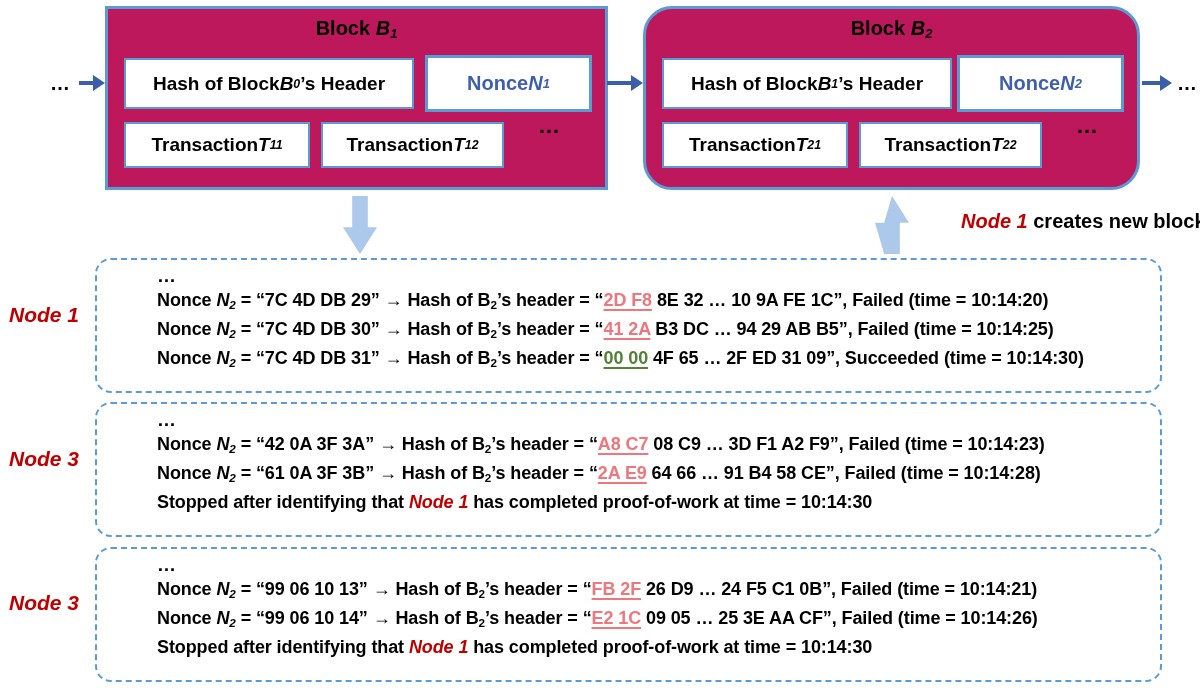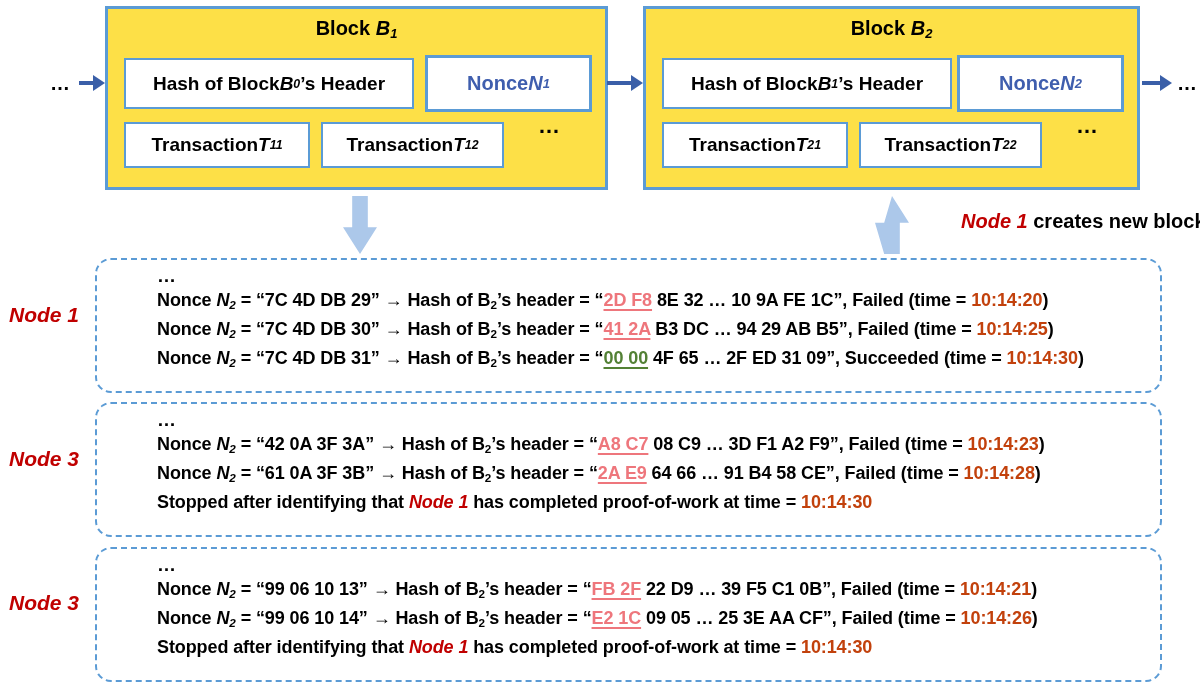--- a/index.html
+++ b/index.html
@@ -1,21 +1,21 @@
 <!DOCTYPE html>
 <html><head>
 <meta charset="utf-8">
 <style>
   html,body{margin:0;padding:0;background:#fff;}
   .canvas{position:relative;width:1200px;height:689px;background:#fff;overflow:hidden;
           font-family:"Liberation Sans",sans-serif;font-weight:bold;color:#000;}
   .abs{position:absolute;}
 
   
-  .block{position:absolute;top:6px;height:184px;border:3px solid #5B9BD5;background:#fde047;box-sizing:border-box;text-decoration:underline;}
+  .block{position:absolute;top:6px;height:184px;border:3px solid #5B9BD5;background:#be185d;box-sizing:border-box;text-decoration:underline;}
   .btitle{position:absolute;top:8px;left:0;right:0;text-align:center;font-size:20px;}
   .inbox{position:absolute;border:2px solid #5B9BD5;background:#fff;box-sizing:border-box;
          display:flex;align-items:center;justify-content:center;font-size:19px;white-space:nowrap;}
   .hashbox{left:16px;top:49px;width:290px;height:51px;}
   .noncebox{right:13px;top:46px;width:167px;height:57px;border-width:3px;color:#3F5EAE;font-size:20px;}
   .txbox{top:113px;width:186px;height:46px;}
   .tx1{left:16px;}
   .tx2{left:213px;width:183px;}
   .bmore{position:absolute;left:430px;top:104px;font-size:22px;letter-spacing:1px;}
 
@@ -40,21 +40,21 @@
            padding:5px 0 0 60px;font-size:18px;letter-spacing:-0.1px;}
   .nodebox .ellip{height:21px;line-height:21px;font-size:19px;}
   .line{height:29px;line-height:29px;white-space:nowrap;}
 
   
   .v{font-style:italic;}
   .s{font-size:0.65em;vertical-align:-0.22em;}
   .vs{font-style:italic;font-size:0.65em;vertical-align:-0.22em;}
   .f{color:#EE767C;text-decoration:underline;text-decoration-thickness:2px;text-underline-offset:3px;}
   .k{color:#538135;text-decoration:underline;text-decoration-thickness:2px;text-underline-offset:3px;}
-  .t{color:#c2410c;}
+  .t{color:#000000;}
   .r{color:#C00000;font-style:italic;}
 </style>
 </head>
 <body>
 
 <div class="canvas">
 
   <div class="abs ellip" style="left:50px;top:72px;">…</div>
   <div class="harrow" style="left:79px;top:74px;">
     <i class="shaft" style="width:14px;"></i>
@@ -85,21 +85,21 @@
         <span class="vs">12</span>
       </div>
     <div class="bmore">…</div>
   </div>
 
   <div class="harrow" style="left:607px;top:74px;">
     <i class="shaft" style="width:24px;"></i>
     <i class="head"></i>
   </div>
 
-  <div class="block" style="left:643px;width:497px;">
+  <div class="block" style="left:643px;width:497px;border-radius:29px;">
     <div class="btitle"><span>Block </span><span class="v">B</span><span class="vs">2</span></div>
     <div class="inbox hashbox">
         <span>Hash of Block </span>
         <span class="v">B</span>
         <span class="vs">1</span>
         <span>’s Header</span>
       </div>
     <div class="inbox noncebox">
         <span>Nonce </span>
         <span class="v">N</span>
@@ -140,18 +140,18 @@
   <div class="nodebox" style="top:402px;">
     <div class="ellip">…</div>
     <div class="line"><span>Nonce </span><span class="v">N</span><span class="vs">2</span><span> = “42 0A 3F 3A” → Hash of B</span><span class="s">2</span><span>’s header = “</span><span class="f">A8 C7</span><span> 08 C9 … 3D F1 A2 F9”, Failed (time = </span><span class="t">10:14:23</span><span>)</span></div>
     <div class="line"><span>Nonce </span><span class="v">N</span><span class="vs">2</span><span> = “61 0A 3F 3B” → Hash of B</span><span class="s">2</span><span>’s header = “</span><span class="f">2A E9</span><span> 64 66 … 91 B4 58 CE”, Failed (time = </span><span class="t">10:14:28</span><span>)</span></div>
     <div class="line"><span>Stopped after identifying that </span><span class="r">Node 1</span><span> has completed proof-of-work at time = </span><span class="t">10:14:30</span></div>
   </div>
 
   <div class="nodelabel" style="top:591px;">Node 3</div>
   <div class="nodebox" style="top:547px;">
     <div class="ellip">…</div>
-    <div class="line"><span>Nonce </span><span class="v">N</span><span class="vs">2</span><span> = “99 06 10 13” → Hash of B</span><span class="s">2</span><span>’s header = “</span><span class="f">FB 2F</span><span> 22 D9 … 39 F5 C1 0B”, Failed (time = </span><span class="t">10:14:21</span><span>)</span></div>
+    <div class="line"><span>Nonce </span><span class="v">N</span><span class="vs">2</span><span> = “99 06 10 13” → Hash of B</span><span class="s">2</span><span>’s header = “</span><span class="f">FB 2F</span><span> 26 D9 … 24 F5 C1 0B”, Failed (time = </span><span class="t">10:14:21</span><span>)</span></div>
     <div class="line"><span>Nonce </span><span class="v">N</span><span class="vs">2</span><span> = “99 06 10 14” → Hash of B</span><span class="s">2</span><span>’s header = “</span><span class="f">E2 1C</span><span> 09 05 … 25 3E AA CF”, Failed (time = </span><span class="t">10:14:26</span><span>)</span></div>
     <div class="line"><span>Stopped after identifying that </span><span class="r">Node 1</span><span> has completed proof-of-work at time = </span><span class="t">10:14:30</span></div>
   </div>
 
 </div>
 
 </body></html>

